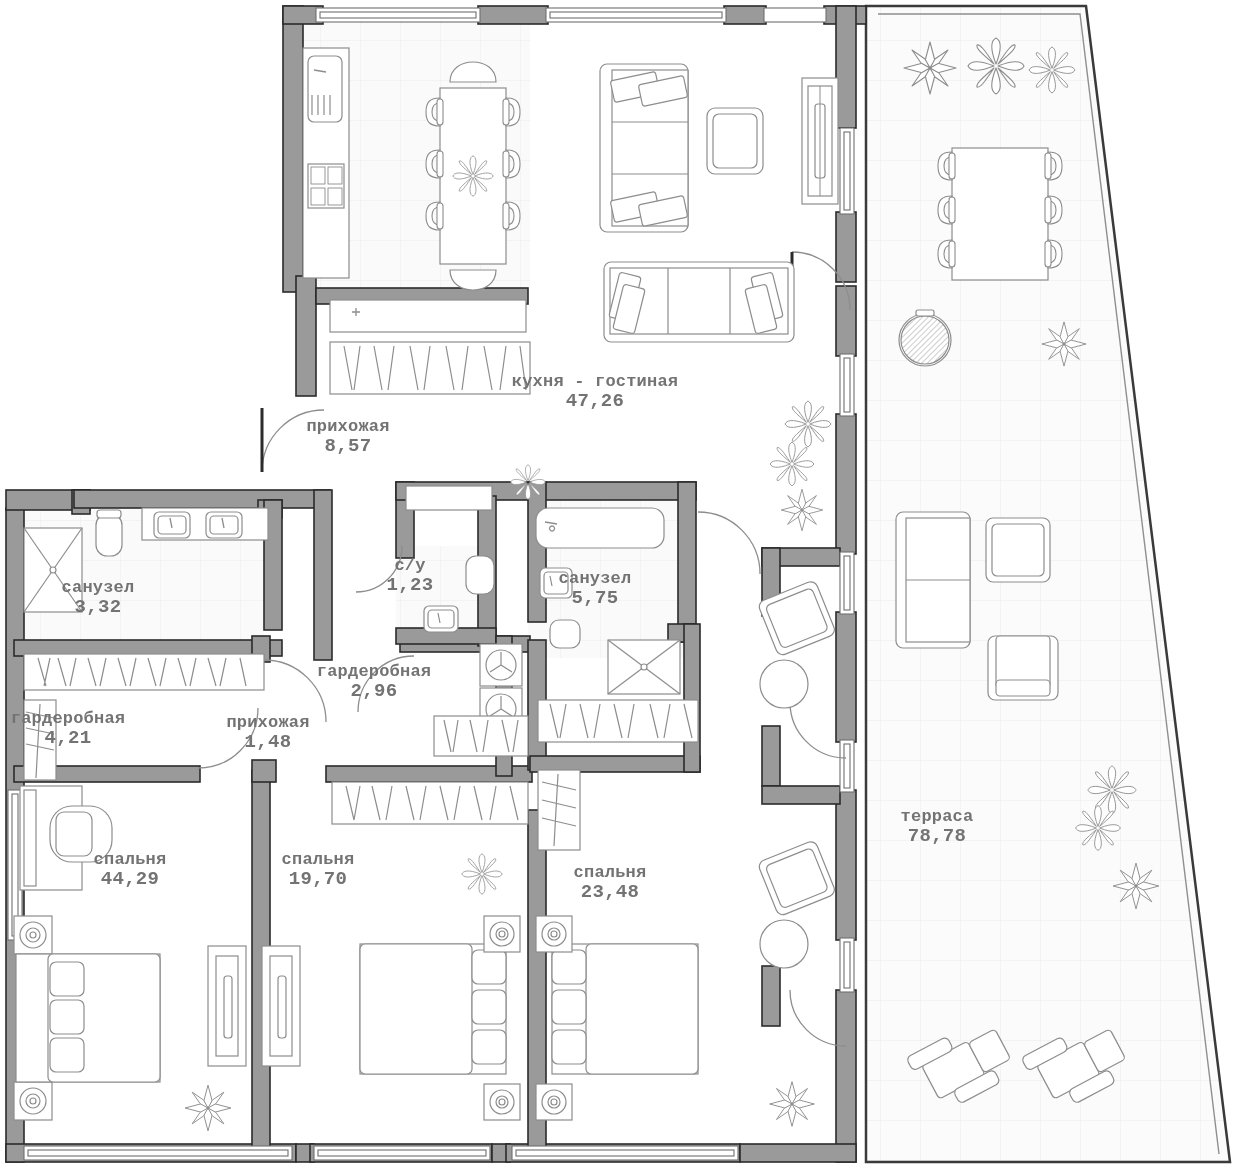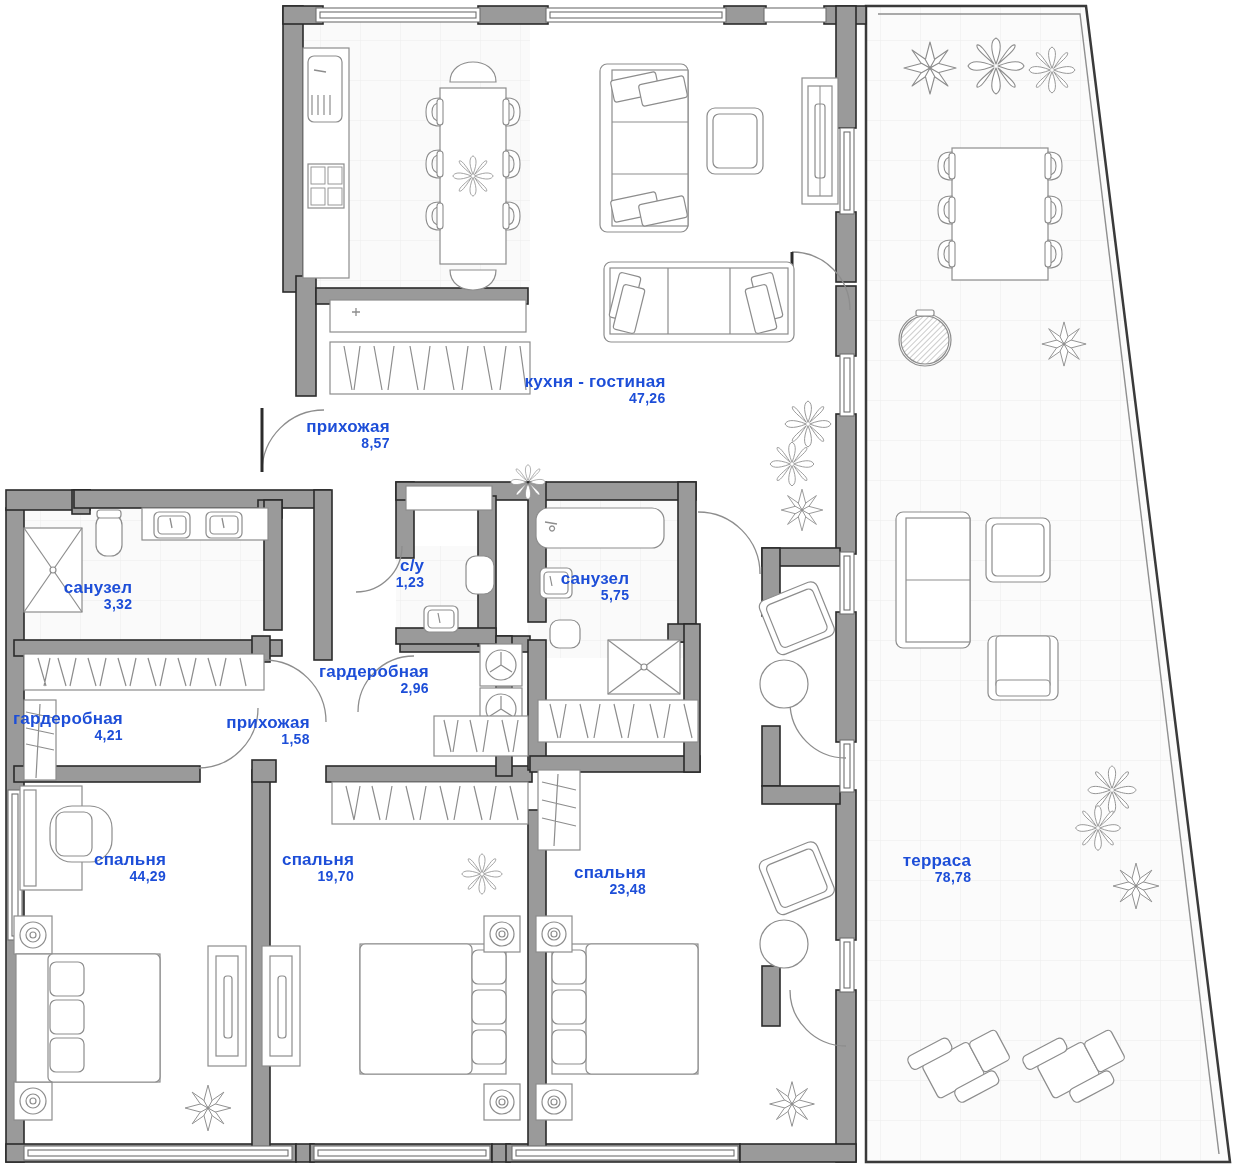--- a/index.html
+++ b/index.html
@@ -1,25 +1,25 @@
 <!DOCTYPE html>
 <html><head>
 <meta charset="utf-8">
 <title>Floor Plan</title>
 <style>
   html,body{margin:0;padding:0;background:#ffffff;}
   body{width:1238px;height:1169px;overflow:hidden;
        font-family:"Liberation Serif","DejaVu Serif",serif;}
   #plan-root{position:relative;width:1238px;height:1169px;}
   svg#floorplan{position:absolute;left:0;top:0;width:1238px;height:1169px;display:block;}
-  .room-label{position:absolute;text-align:right;color:#1d4ed8;
-      font-family:Liberation Sans, sans-serif;font-weight:bold;
+  .room-label{position:absolute;text-align:center;color:#737373;
+      font-family:Liberation Mono, monospace;font-weight:bold;
       line-height:1.12;white-space:nowrap;pointer-events:none;}
   .room-label .rl-name{display:block;font-size:17px;letter-spacing:.2px;}
-  .room-label .rl-area{display:block;font-size:14px;letter-spacing:.3px;}
+  .room-label .rl-area{display:block;font-size:19px;letter-spacing:.3px;}
 </style>
 </head>
 <body>
 
 <div id="plan-root">
 
 <svg id="floorplan" viewBox="0 0 1238 1169" xmlns="http://www.w3.org/2000/svg">
   <defs>
     <pattern id="gridpat" width="40" height="40" patternUnits="userSpaceOnUse">
       <path d="M40 0 L0 0 0 40" fill="none" stroke="#ececec" stroke-width="1"></path>
@@ -517,33 +517,33 @@
       <div class="room-label" style="left: 374px; top: 662px; transform: translateX(-50%);">
         <span class="rl-name">гардеробная</span>
         <span class="rl-area">2,96</span>
       </div>
       <div class="room-label" style="left: 68px; top: 709px; transform: translateX(-50%);">
         <span class="rl-name">гардеробная</span>
         <span class="rl-area">4,21</span>
       </div>
       <div class="room-label" style="left: 268px; top: 713px; transform: translateX(-50%);">
         <span class="rl-name">прихожая</span>
-        <span class="rl-area">1,58</span>
+        <span class="rl-area">1,48</span>
       </div>
       <div class="room-label" style="left: 130px; top: 850px; transform: translateX(-50%);">
         <span class="rl-name">спальня</span>
         <span class="rl-area">44,29</span>
       </div>
       <div class="room-label" style="left: 318px; top: 850px; transform: translateX(-50%);">
         <span class="rl-name">спальня</span>
         <span class="rl-area">19,70</span>
       </div>
       <div class="room-label" style="left: 610px; top: 863px; transform: translateX(-50%);">
         <span class="rl-name">спальня</span>
         <span class="rl-area">23,48</span>
       </div>
-      <div class="room-label" style="left: 937px; top: 807px; transform: translateX(-50%); margin-top: 44px;">
+      <div class="room-label" style="left: 937px; top: 807px; transform: translateX(-50%);">
         <span class="rl-name">терраса</span>
         <span class="rl-area">78,78</span>
       </div>
     </div>
 
 </div>
 
 </body></html>

